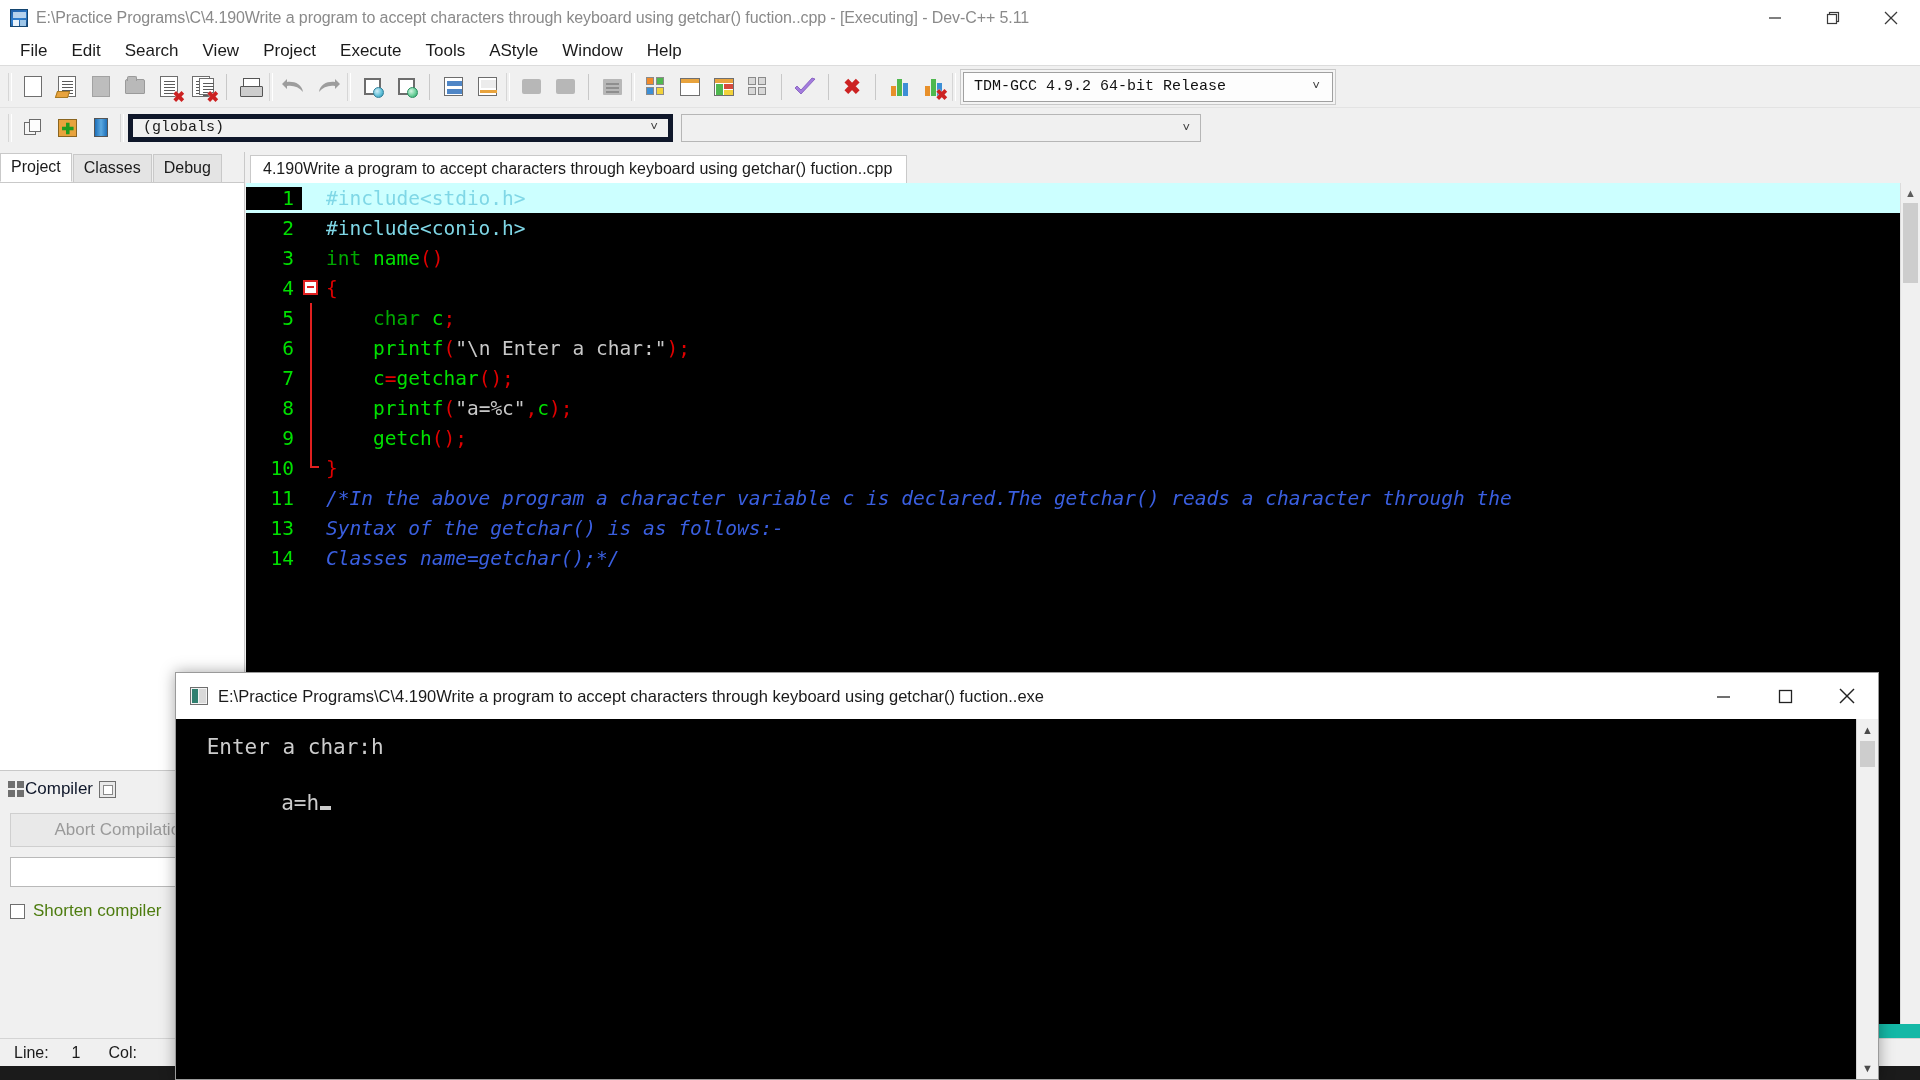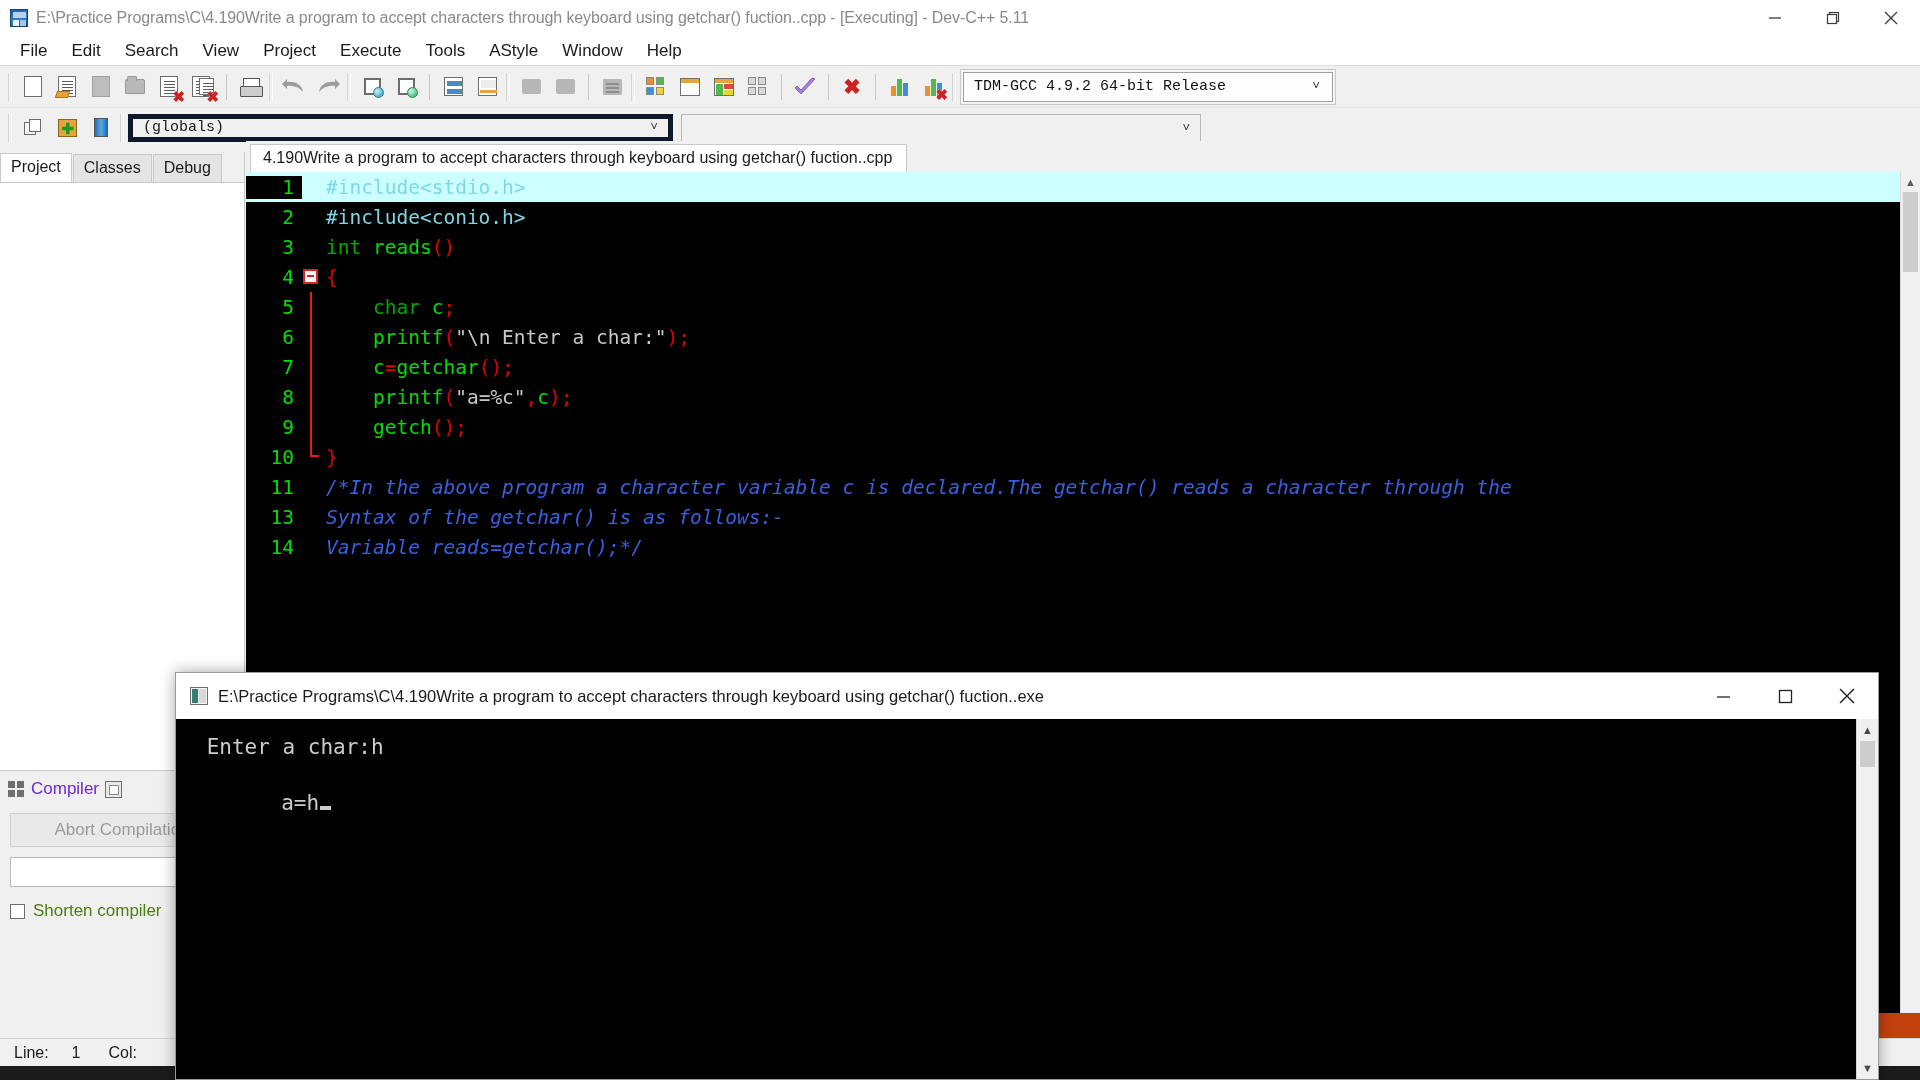--- a/index.html
+++ b/index.html
@@ -168,36 +168,36 @@
   }
   .lp-tab.active { background: #ffffff; border-bottom: 1px solid #ffffff; font-weight: normal; }
   .lp-body { background: #ffffff; height: 598px; }
 
   
   .botpanel {
     position: absolute; left: 0; top: 770px; width: 245px; height: 282px;
     background: #f0f0f0; border-right: 1px solid #c9c9c9; border-top: 1px solid #c9c9c9;
   }
   .bp-tabs { display: flex; align-items: center; height: 36px; padding-left: 8px; gap: 6px;}
-  .bp-tab { display: flex; align-items: center; gap: 6px; font-size: 17px; color: #6d28d9;}
+  .bp-tab { display: flex; align-items: center; gap: 0; font-size: 17px; color: #0f172a;}
   .ic-comp{width:17px;height:17px;position:relative}
   .ic-comp i{position:absolute;width:7px;height:7px;display:block}
   .ic-res{width:17px;height:17px;position:relative}
   .bp-btn {
     margin: 6px 10px 0 10px; height: 34px; background: #e9e9e9; border: 1px solid #cfcfcf;
     display:flex; align-items:center; justify-content:center; color:#9a9a9a; font-size:17px;
   }
   .bp-bar {
     margin: 10px 10px 0 10px; height: 30px; background: #ffffff; border: 1px solid #b9b9b9;
   }
   .bp-check { margin: 14px 0 0 10px; display: flex; align-items: center; gap: 8px; font-size: 17px; color:#4d7c0f;}
   .bp-check .box { width: 15px; height: 15px; border: 1px solid #6e6e6e; background:#fff; }
 
   
-  .editorwrap { position: absolute; left: 246px; top: 141px; width: 1674px; height: 900px; background:#c2410c;}
+  .editorwrap { position: absolute; left: 246px; top: 152px; width: 1674px; height: 900px; background:#14b8a6;}
   .ed-tabrow { height: 31px; background: #f0f0f0; display: flex; align-items: flex-end; padding-left: 4px;}
   .ed-tab {
     background: #ffffff; border: 1px solid #c9c9c9; border-bottom: none;
     padding: 4px 14px 5px 12px; font-size: 16px; color: #1b1b1b; white-space: nowrap;
   }
   .ed-code {
     position: absolute; left: 0; top: 31px; width: 1674px; height: 841px;
     background: #000000; overflow: hidden;
   }
   .code-line {
@@ -542,21 +542,21 @@
           <div class="codetext"><span class="k-pre">#include&lt;stdio.h&gt;</span></div>
         </div>
         <div class="code-line">
           <div class="gutter">2</div>
           <div class="foldcol"></div>
           <div class="codetext"><span class="k-pre">#include&lt;conio.h&gt;</span></div>
         </div>
         <div class="code-line">
           <div class="gutter">3</div>
           <div class="foldcol"></div>
-          <div class="codetext"><span class="k-key">int </span><span class="k-id">reads</span><span class="k-sym">()</span></div>
+          <div class="codetext"><span class="k-key">int </span><span class="k-id">name</span><span class="k-sym">()</span></div>
         </div>
         <div class="code-line">
           <div class="gutter">4</div>
           <div class="foldcol">
             <span class="fold-box"></span>
           </div>
           <div class="codetext"><span class="k-sym">{</span></div>
         </div>
         <div class="code-line">
           <div class="gutter">5</div>
@@ -606,21 +606,21 @@
           <div class="codetext"><span class="k-com">/*In the above program a character variable c is declared.The getchar() reads a character through the</span></div>
         </div>
         <div class="code-line">
           <div class="gutter">13</div>
           <div class="foldcol"></div>
           <div class="codetext"><span class="k-com">Syntax of the getchar() is as follows:-</span></div>
         </div>
         <div class="code-line">
           <div class="gutter">14</div>
           <div class="foldcol"></div>
-          <div class="codetext"><span class="k-com">Variable reads=getchar();*/</span></div>
+          <div class="codetext"><span class="k-com">Classes name=getchar();*/</span></div>
         </div>
       </div>
 
     <div class="ed-vscroll">
       <div class="arrow">▲</div>
       <div class="thumb"></div>
     </div>
   </div>
 
   <div class="statusbar">

